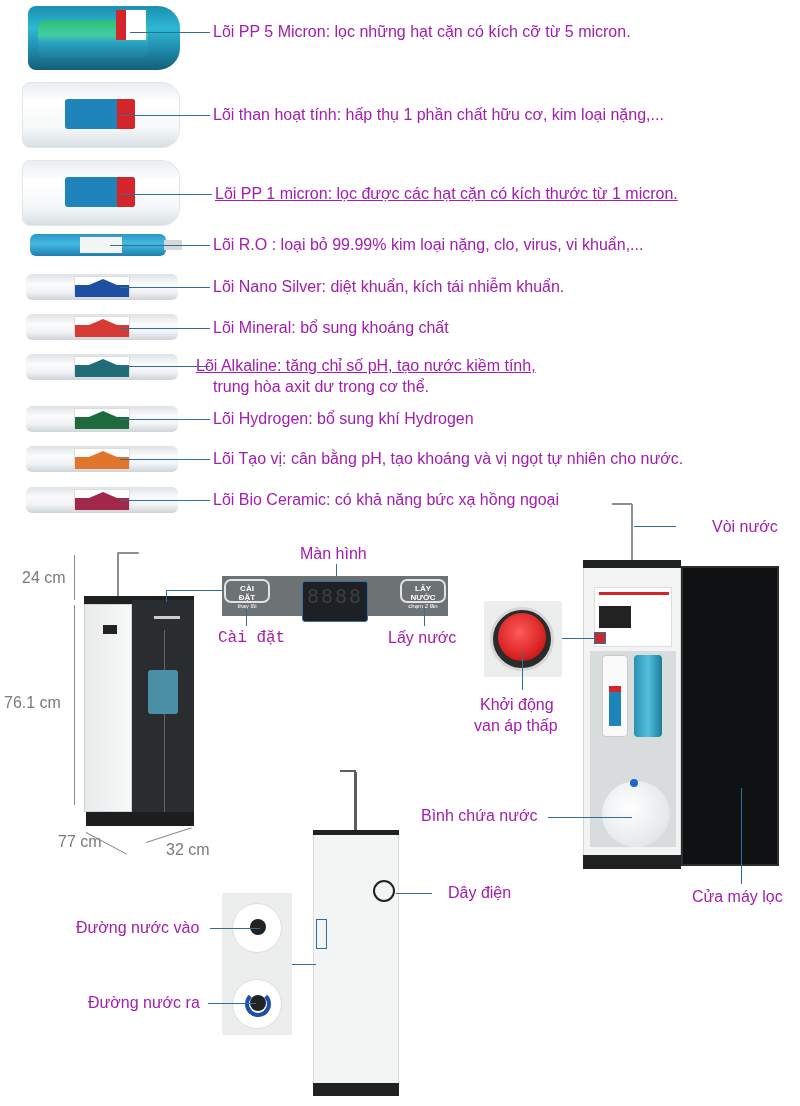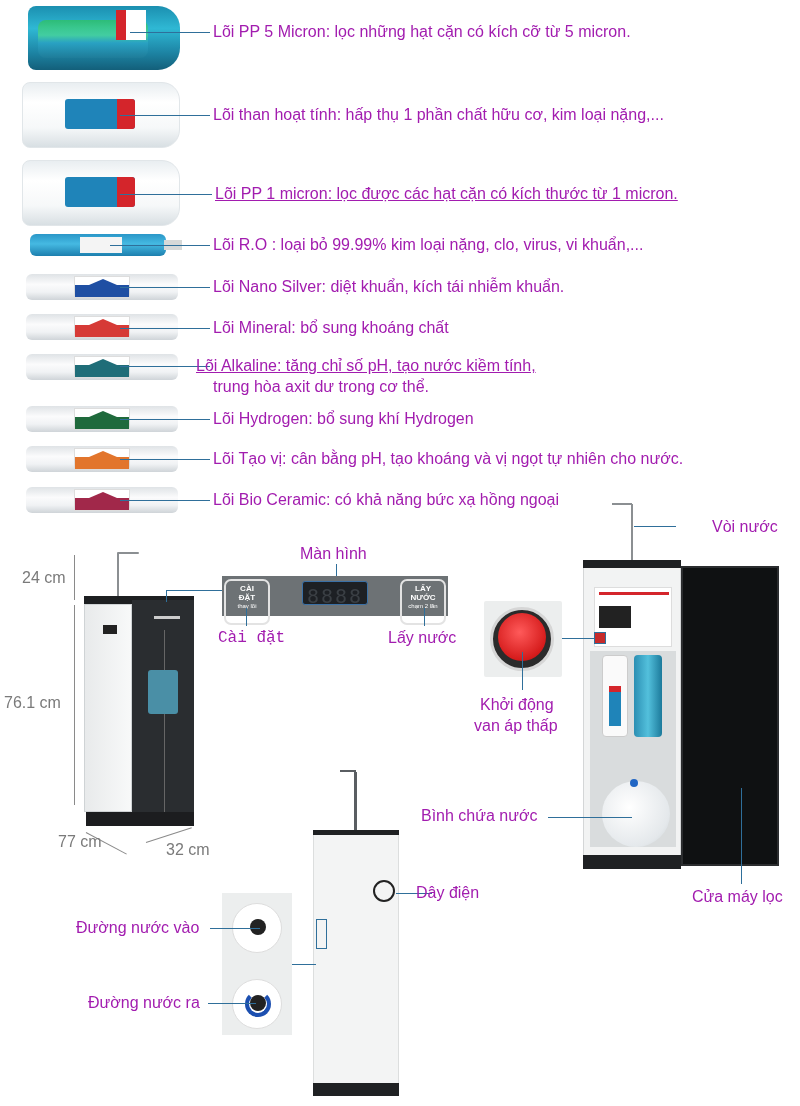--- a/index.html
+++ b/index.html
@@ -52,24 +52,24 @@
   .machine .handle { position:absolute; left:18px; top:20px; width:14px; height:9px; background:#222; }
   .machine .brand { position:absolute; left:70px; top:16px; width:26px; height:3px; background:#ccc; }
   .machine .decal { position:absolute; left:64px; top:70px; width:30px; height:44px; background:#4a8fa6; border-radius:3px; }
   .machine .fline { position:absolute; left:80px; top:30px; width:1px; height:190px; background:#666; }
   .faucet-l { position:absolute; left:117px; top:553px; width:2px; height:46px; background:#8b8f92; }
   .faucet-l-top { position:absolute; left:117px; top:552px; width:22px; height:2px; background:#8b8f92; border-radius:2px; }
   .dim-arrow { position:absolute; background:#8a8a8a; }
 
   
   .panel { position:absolute; left:222px; top:576px; width:226px; height:40px; background:#6d7275; }
-  .panel .btn { position:absolute; top:3px; width:46px; height:46px; border:2px solid #e3e3e3; border-radius:7px; color:#fff;
+  .panel .btn { position:absolute; top:3px; width:46px; height:24px; border:2px solid #e3e3e3; border-radius:7px; color:#fff;
     font-size:8px; font-weight:bold; text-align:center; line-height:9px; padding-top:3px; }
   .panel .btn .sub { display:block; font-weight:normal; font-size:6px; }
-  .panel .display { position:absolute; left:80px; top:5px; width:66px; height:24px; background:#1d2024; border:1px solid #3a70a6; border-radius:3px;
+  .panel .display { position:absolute; left:80px; top:5px; width:66px; height:41px; background:#1d2024; border:1px solid #3a70a6; border-radius:3px;
     color:#3a3f44; font-family:"DejaVu Sans Mono", monospace; font-size:20px; text-align:center; line-height:28px; letter-spacing:2px; }
 
   
   .unit { position:absolute; left:583px; top:562px; width:98px; height:306px; background:#f2f3f3; border:1px solid #d4d6d7; }
   .unit .top { position:absolute; left:-1px; top:-3px; width:98px; height:8px; background:#1f2123; }
   .unit .base { position:absolute; left:-1px; top:292px; width:98px; height:14px; background:#1f2123; }
   .unit .guide { position:absolute; left:10px; top:24px; width:78px; height:60px; background:#fff; border:1px solid #ddd; }
   .unit .guide .red { position:absolute; left:4px; top:4px; width:70px; height:3px; background:#d4252b; }
   .unit .guide .screen { position:absolute; left:4px; top:18px; width:32px; height:22px; background:#222; }
   .unit .switch { position:absolute; left:10px; top:69px; width:12px; height:12px; border:1px solid #2f6f9a; background:#c62a2a; }
@@ -272,21 +272,21 @@
 <div>
   <div class="back-faucet-top"></div>
   <div class="back-faucet"></div>
   <div class="back">
     <div class="top"></div>
     <div class="ports"></div>
     <div class="base"></div>
   </div>
   <div class="cord"></div>
   <div class="line hline" style="left:396px;top:893px;width:36px;"></div>
-  <div class="label" style="left:416px;top:883px;">Dây điện</div>
+  <div class="label" style="left:448px;top:883px;">Dây điện</div>
 
   <div class="ports-zoom">
     <div class="p" style="top:10px;">
         <div class="hole"></div>
       </div>
     <div class="p p2" style="top:86px;">
         <div class="hole"></div>
         <div class="ring"></div>
       </div>
   </div>

